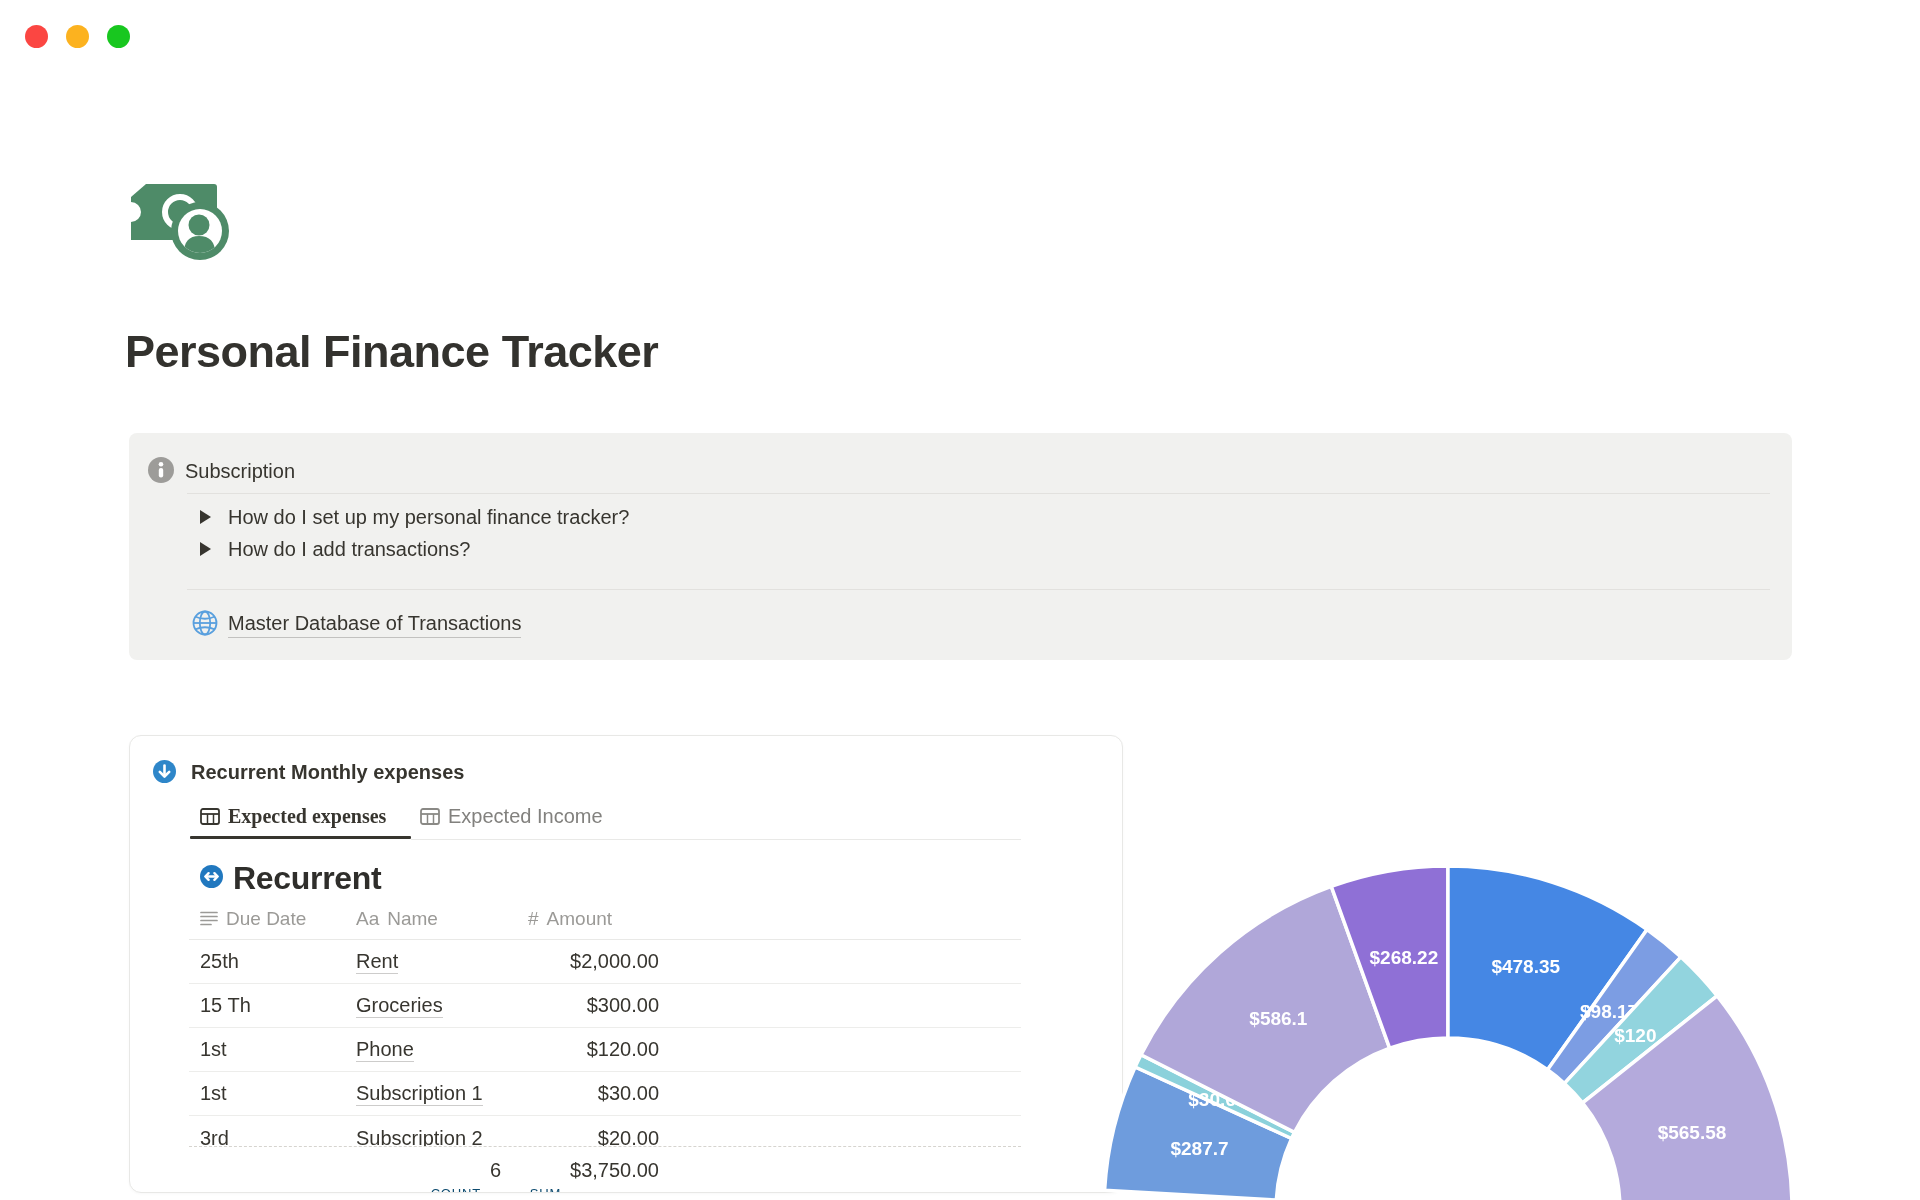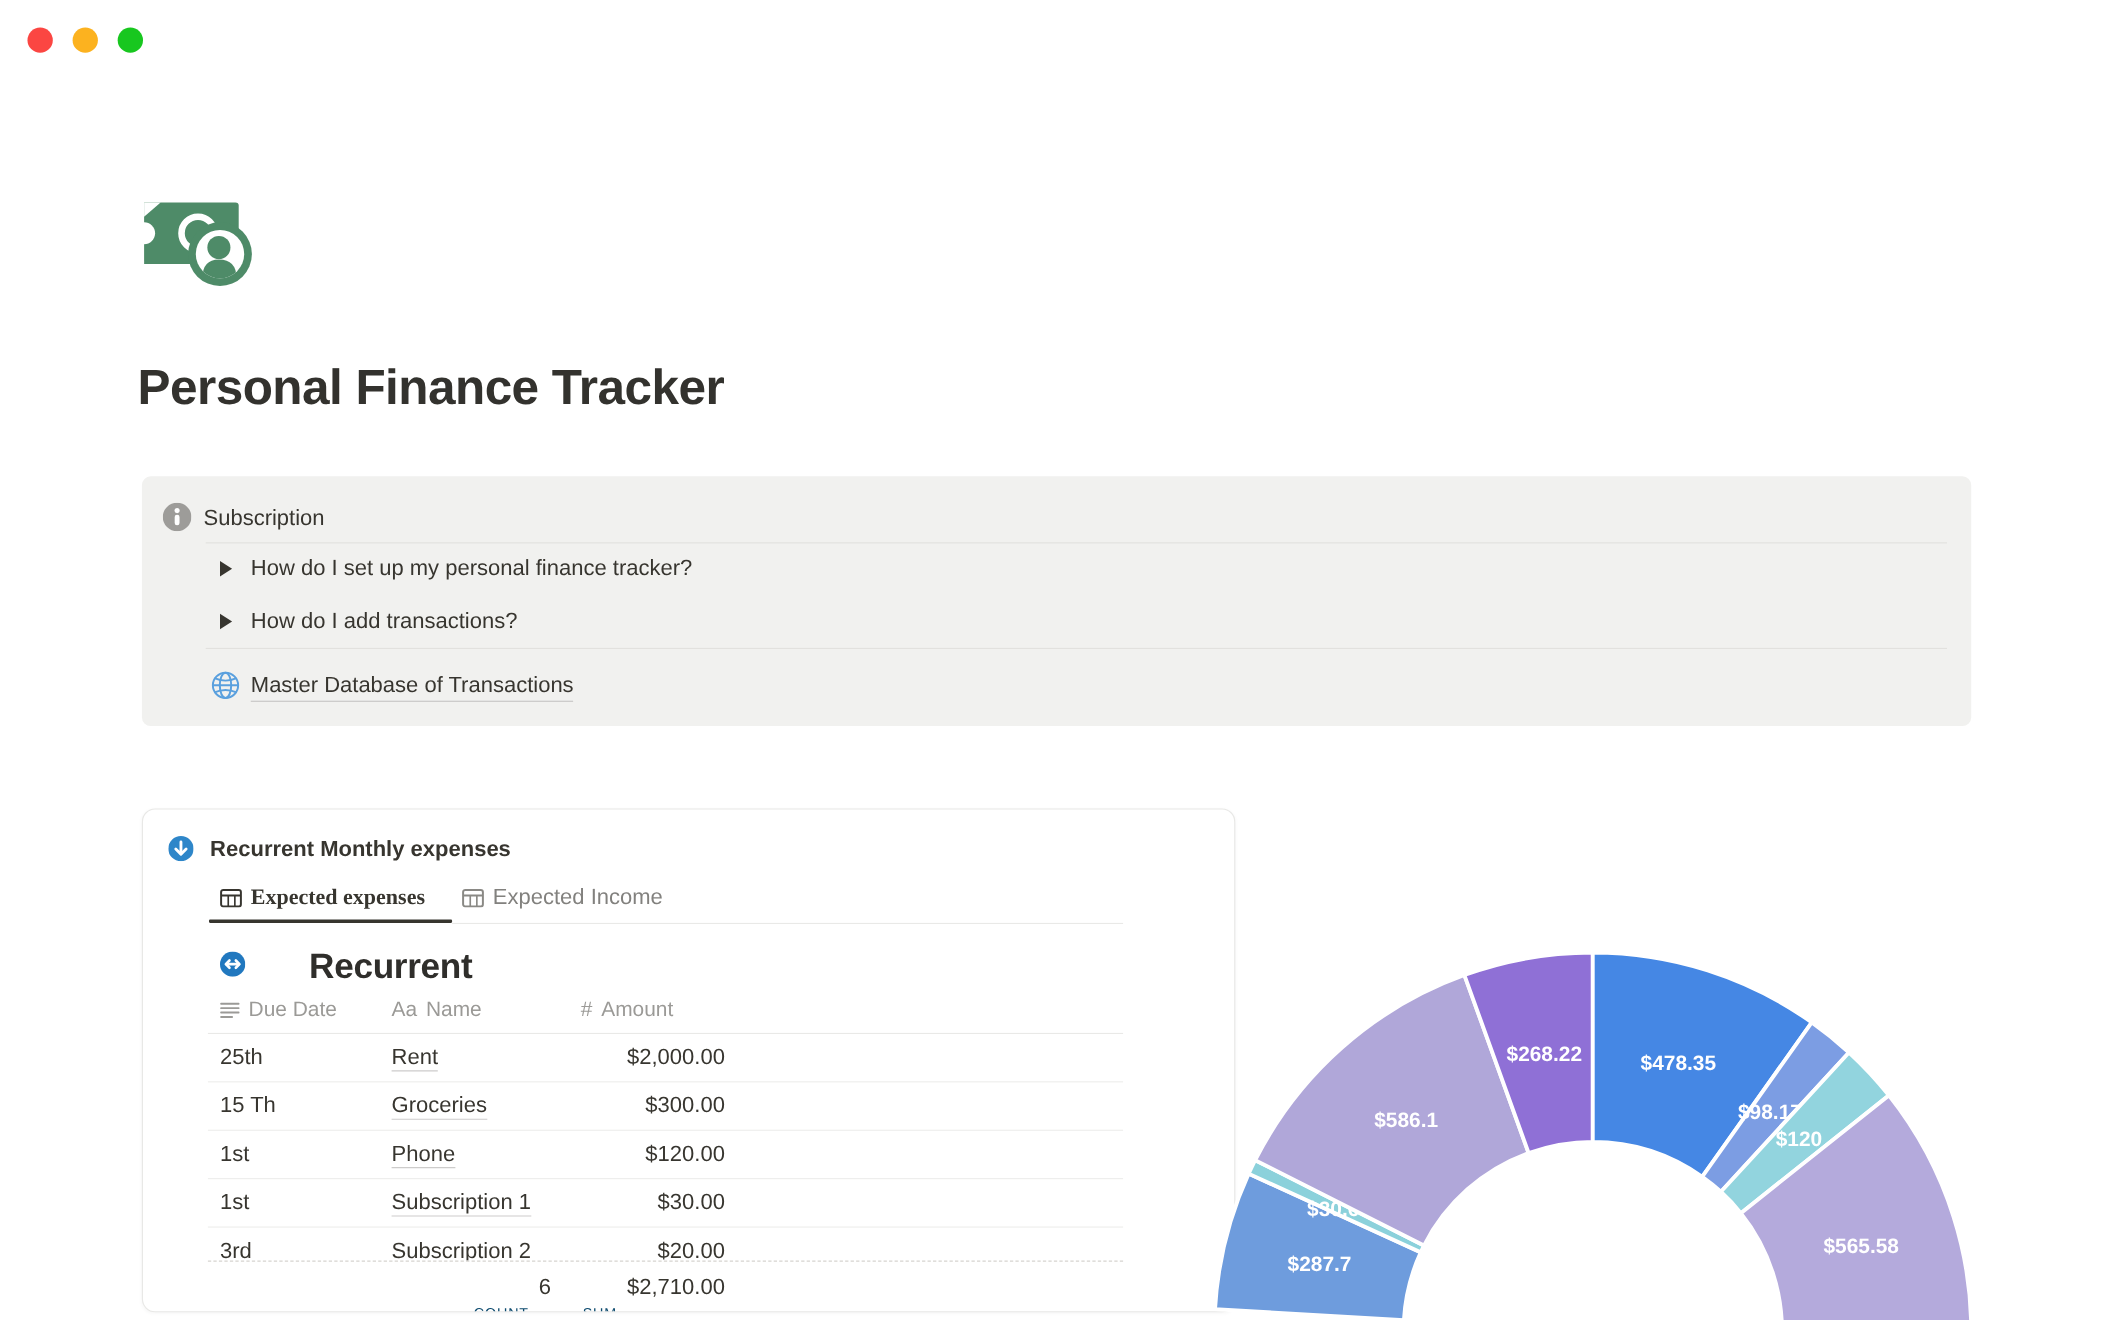--- a/index.html
+++ b/index.html
@@ -39,21 +39,21 @@
 
   .tab { position:absolute; display:flex; align-items:center; gap:8px; cursor:pointer; top:66px; height:28px; }
   .tab .tab-label { font-size:20px; }
   .tab.active .tab-label { font-weight:600; color:#37352F; }
   .tab.inactive .tab-label { font-weight:400; color:#82817E; }
   .tab1 { left:70px;font-family:Liberation Serif, serif; } .tab2 { left:290px; }
   .tab-underline { left:60px; top:100px; width:221px; height:3px; background:#37352F; border-radius:1px; }
   .tabs-baseline { left:281px; top:103px; width:610px; height:1px; background:#E9E9E7; }
 
   .section-head { left:70px; top:124px; display:flex; align-items:center; gap:10px; }
-  .section-title { font-size:32px; font-weight:700; color:#2F2E2B; letter-spacing:-0.3px;margin-left:48px; }
+  .section-title { font-size:32px; font-weight:700; color:#2F2E2B; letter-spacing:-0.3px; }
 
   .tbl { left:59px; width:832px; }
   .tbl-head { top:162px; height:41px; display:grid;
               grid-template-columns:167px 172px 131px 1fr; align-items:center; }
   .tbl-head .h-cell { display:flex; align-items:center; gap:8px; color:#9B9A97; font-size:19px; }
   .h-cell.c1 { padding-left:11px; }
   .h-icon-txt { font-size:19px; color:#9B9A97; }
   .tbl-divider { top:203px; height:1px; background:#E9E9E7; }
   .trow { height:44px; display:grid; grid-template-columns:167px 172px 131px 1fr;
           align-items:center; border-bottom:1px solid #EDEDEB; font-size:20px; cursor:pointer; }
@@ -112,21 +112,21 @@
       <rect x="10.8" y="11" width="4.4" height="9.5" rx="2.1" fill="#ffffff"></rect>
     </svg>
   </div>
   <div class="abs info-label">Subscription</div>
   <div class="abs divider" style="top:60px"></div>
 
   <div class="abs toggle-row" style="top:60px">
     <span class="tri"></span>
     <span class="t-label">How do I set up my personal finance tracker?</span>
   </div>
-  <div class="abs toggle-row" style="top:108px">
+  <div class="abs toggle-row" style="top:92px">
     <span class="tri"></span>
     <span class="t-label">How do I add transactions?</span>
   </div>
 
   <div class="abs divider" style="top:156px"></div>
 
   <div class="abs link-row">
     <span>
       <svg width="26" height="26" viewBox="0 0 26 26" fill="none" stroke="#5AA0DE" stroke-width="1.8">
         <circle cx="13" cy="13" r="11.5"></circle>
@@ -250,21 +250,21 @@
 
   <div class="abs tbl dashed"></div>
 
   <div class="abs tbl tfoot">
     <div class="agg agg-count">
       <span class="agg-label">COUNT</span>
       <span class="agg-value">6</span>
     </div>
     <div class="agg agg-sum">
       <span class="agg-label">SUM</span>
-      <span class="agg-value">$2,710.00</span>
+      <span class="agg-value">$3,750.00</span>
     </div>
   </div>
 </div>
 
 <div class="abs chart-wrap">
   <svg id="donut" width="690" height="336" viewBox="0 0 690 336">
       <path d="M0.570415084774254 326.19797472590886 A344 344 0 0 1 31.14559013452879 202.96812163811964 L187.5727950672644 274.48406081905983 A172 172 0 0 0 172.28520754238713 336.0989873629544 Z" fill="#6E9CDD" stroke="#ffffff" stroke-width="3.5"></path>
       <text x="95.5337090751114" y="284.3517861245874" dy="0.35em" text-anchor="middle" fill="#FFFFFF">$287.7</text>
       <path d="M31.14559013452879 202.96812163811964 A344 344 0 0 1 37.05127331096077 190.6987469980442 L190.52563665548038 268.3493734990221 A172 172 0 0 0 187.5727950672644 274.48406081905983 Z" fill="#8BD1DB" stroke="#ffffff" stroke-width="3.5"></path>
       <text x="113.33039461474903" y="234.97057529009442" dy="0.35em" text-anchor="middle" fill="#FFFFFF">$30.68</text>

